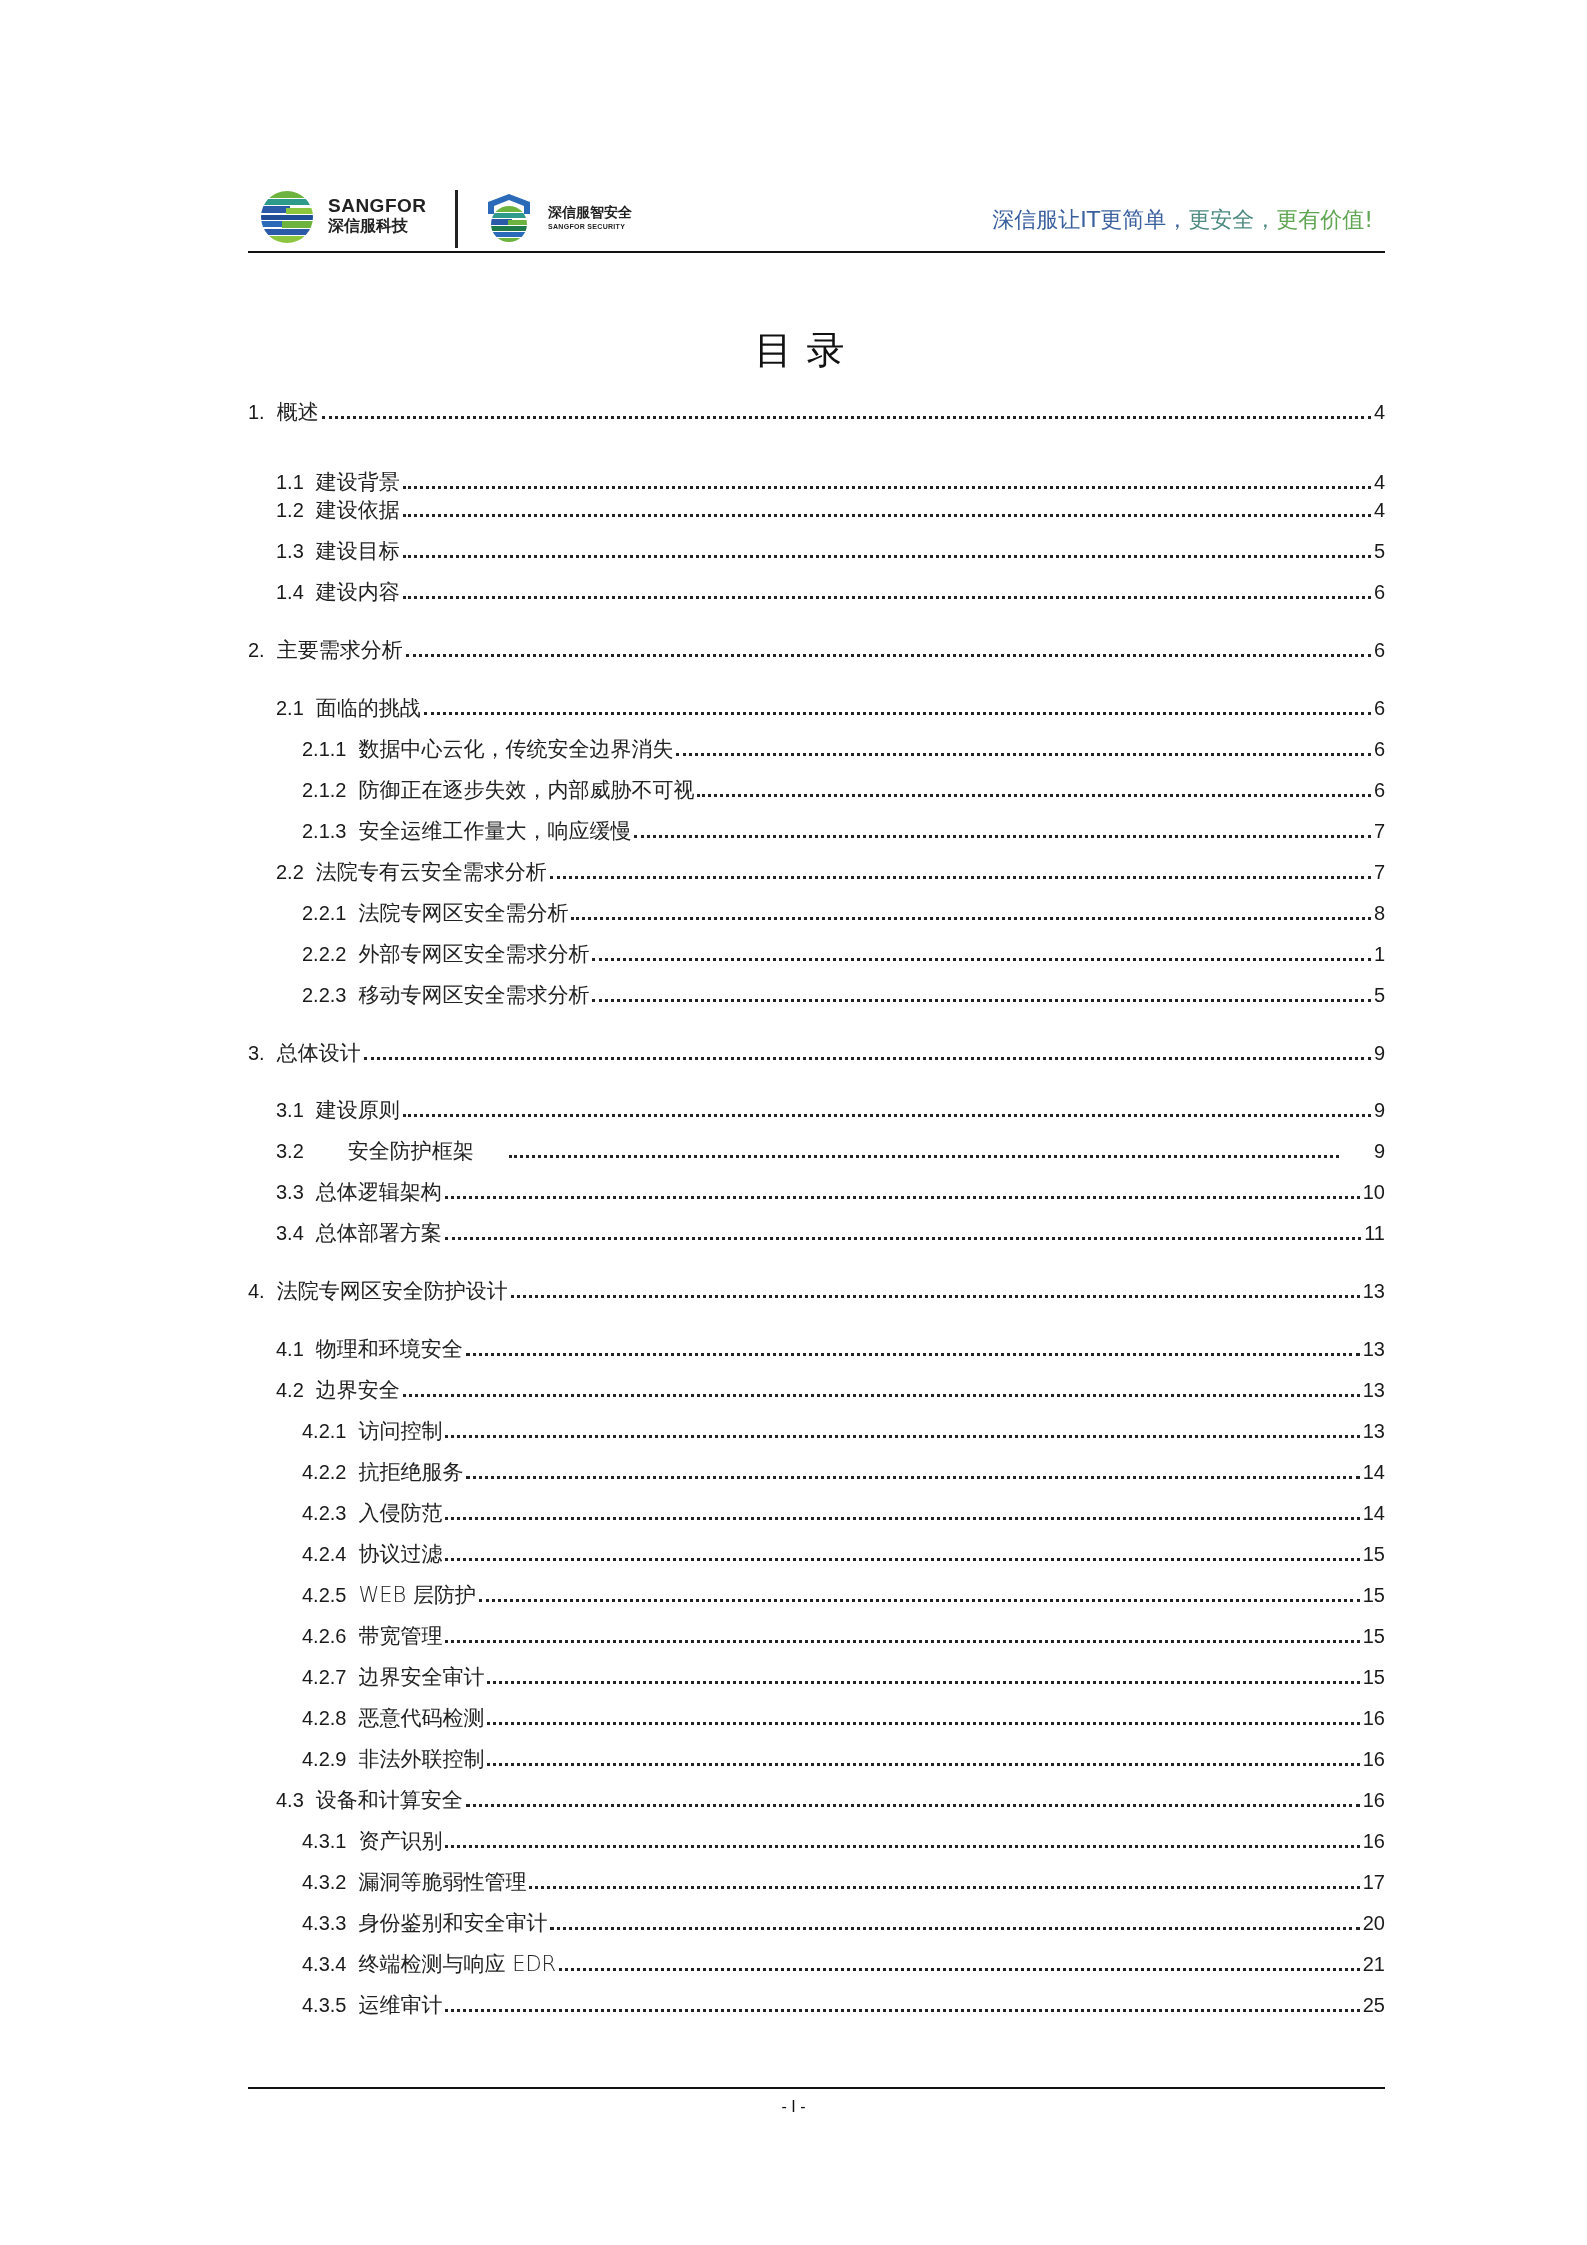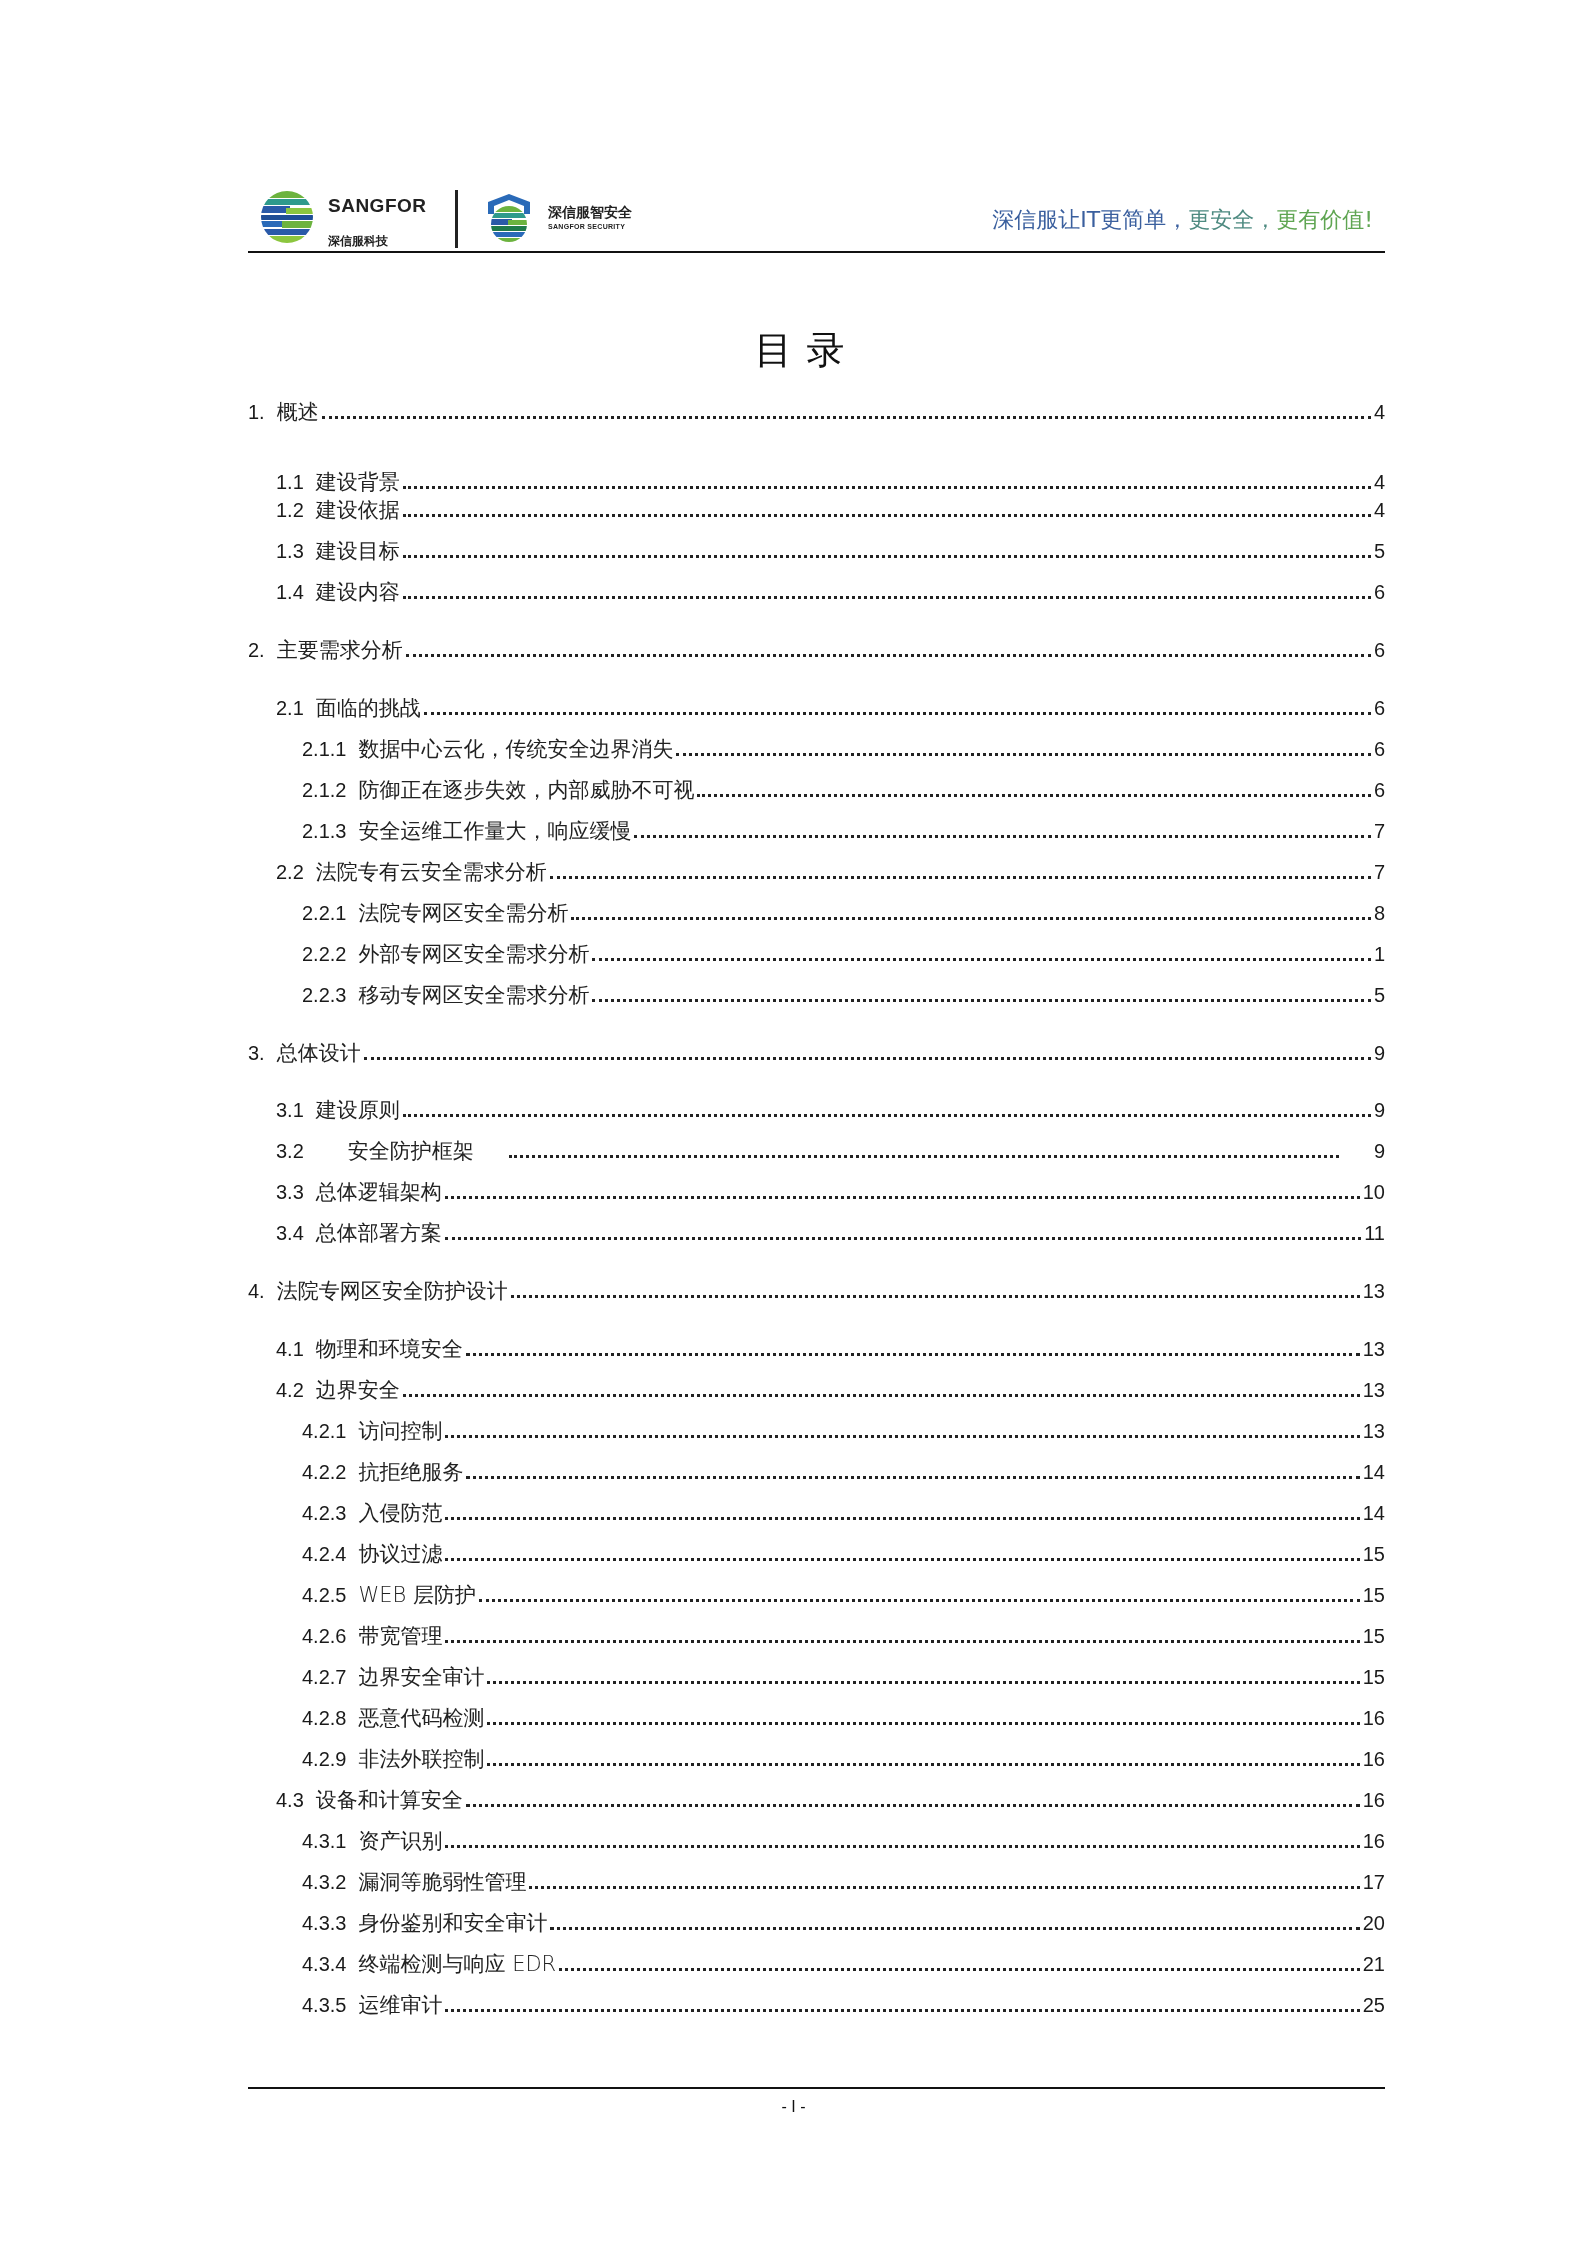--- a/index.html
+++ b/index.html
@@ -5,21 +5,21 @@
     html, body { margin: 0; padding: 0; background: #ffffff; }
     body { width: 1587px; height: 2245px; position: relative; overflow: hidden; font-family: "DejaVu Sans", "Liberation Sans", sans-serif; color: #111; }
     .page { position: absolute; left: 0; top: 0; width: 1587px; height: 2245px; background: #fff; }
 
     
     .header { position: absolute; left: 248px; top: 182px; width: 1137px; height: 68px; }
     .header-rule { position: absolute; left: 248px; top: 251px; width: 1137px; height: 2px; background: #111; }
     .logo1 { position: absolute; left: 12px; top: 8px; width: 54px; height: 54px; }
     .brand1 { position: absolute; left: 80px; top: 14px; }
     .brand1 .en { font-family: "Liberation Sans", sans-serif; font-weight: bold; font-size: 19px; color: #222; letter-spacing: 0.5px; line-height: 20px; }
-    .brand1 .cn { font-size: 12px; color: #222; font-weight: bold; line-height: 16px; margin-top: 17px; }
+    .brand1 .cn { font-size: 16px; color: #222; font-weight: bold; line-height: 16px; margin-top: 2px; }
     .divider { position: absolute; left: 207px; top: 8px; width: 3px; height: 58px; background: #222; }
     .logo2 { position: absolute; left: 236px; top: 10px; width: 50px; height: 52px; }
     .brand2 { position: absolute; left: 300px; top: 22px; }
     .brand2 .cn { font-size: 14px; font-weight: bold; color: #222; line-height: 16px; }
     .brand2 .en { font-family: "Liberation Sans", sans-serif; font-size: 7px; font-weight: bold; color: #222; margin-top: 3px; letter-spacing: 0.3px; }
     .slogan { position: absolute; right: 12px; top: 26px; font-size: 22px; line-height: 24px; white-space: nowrap; }
     .slogan .s1 { color: #3a5f9e; }
     .slogan .s2 { color: #4d8a80; }
     .slogan .s3 { color: #5fa552; }
 

